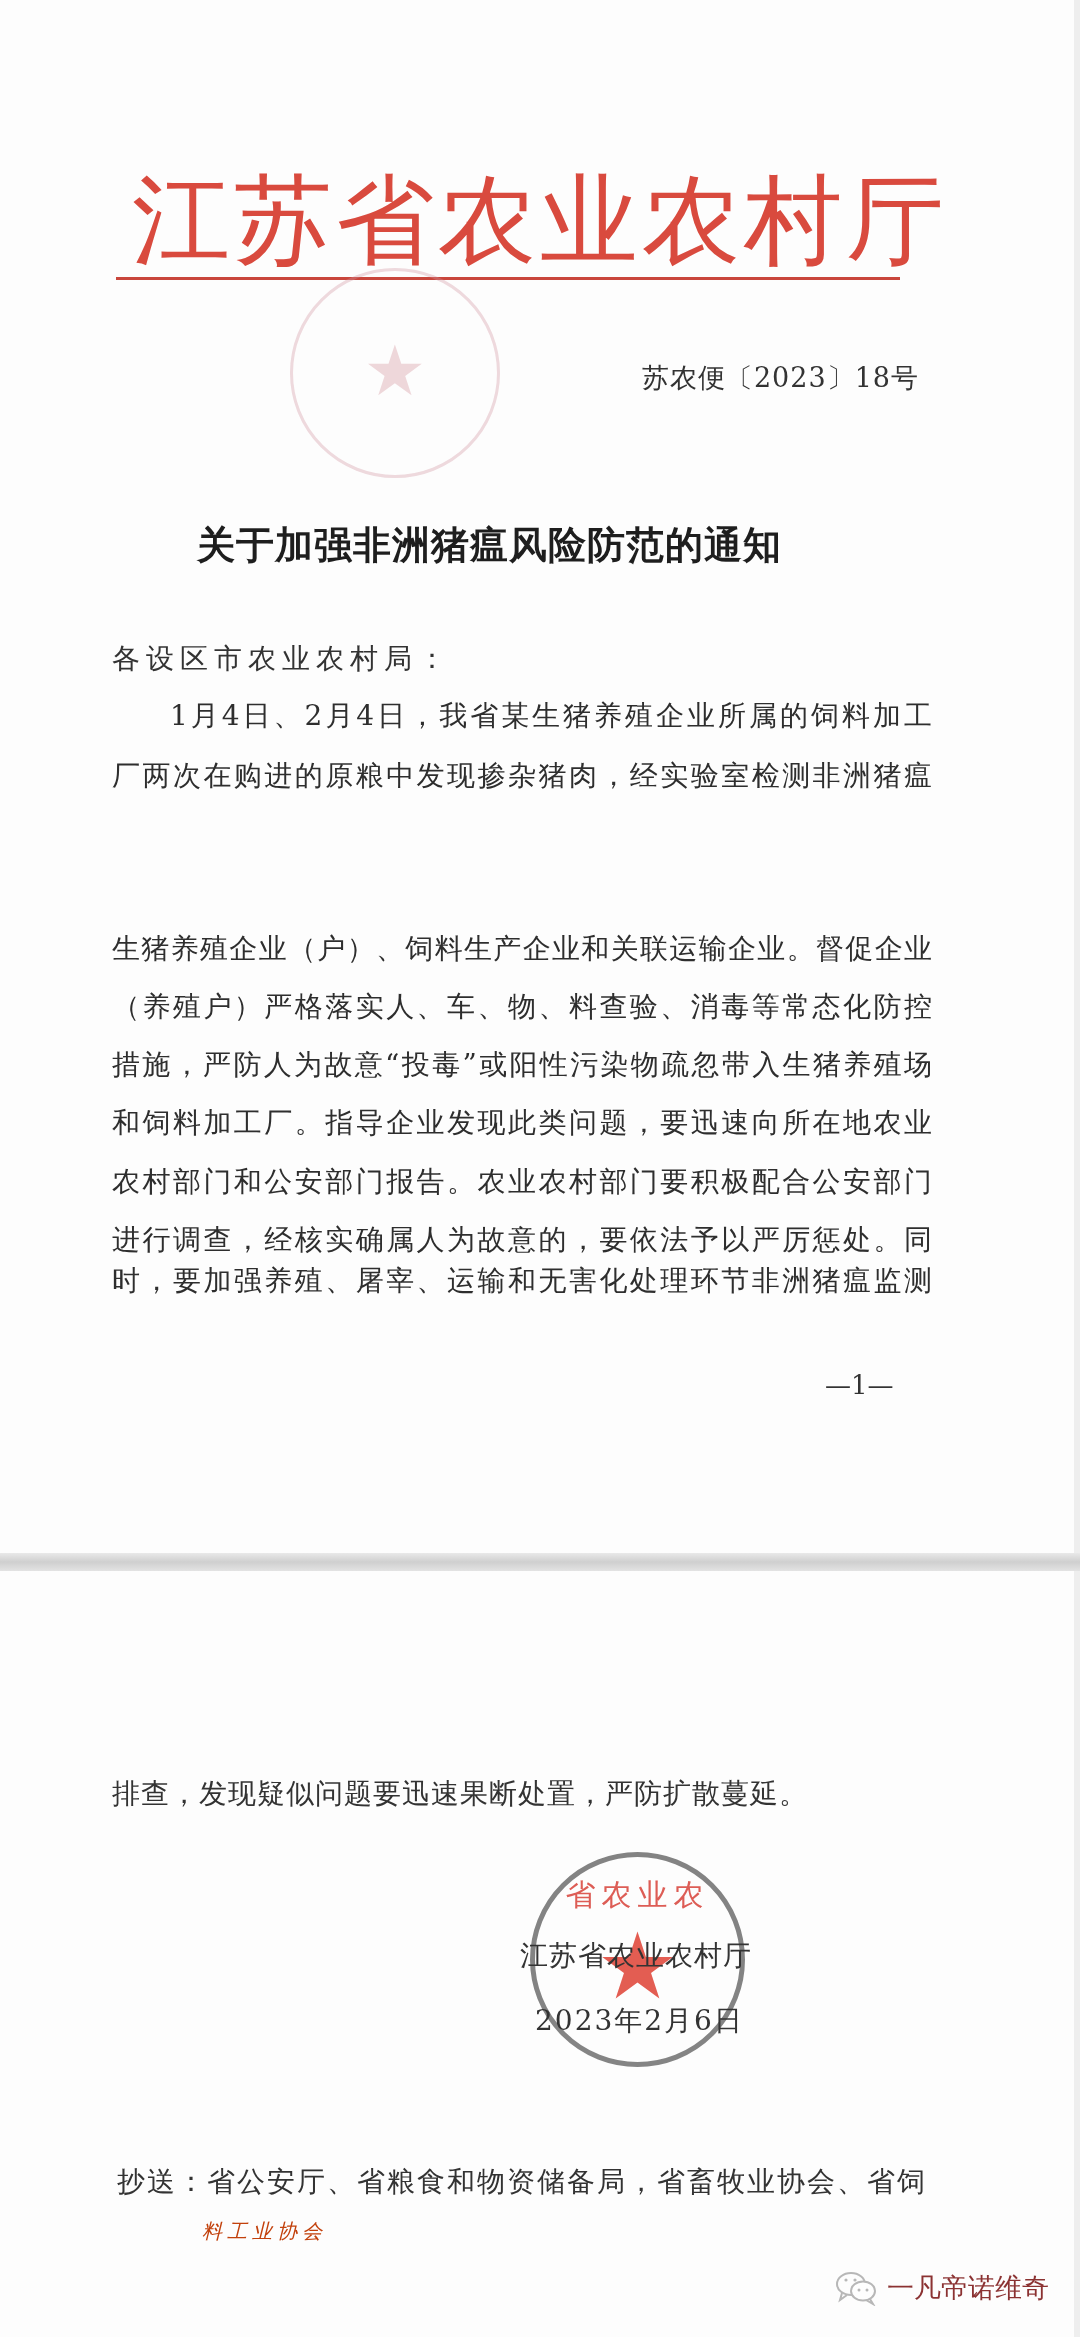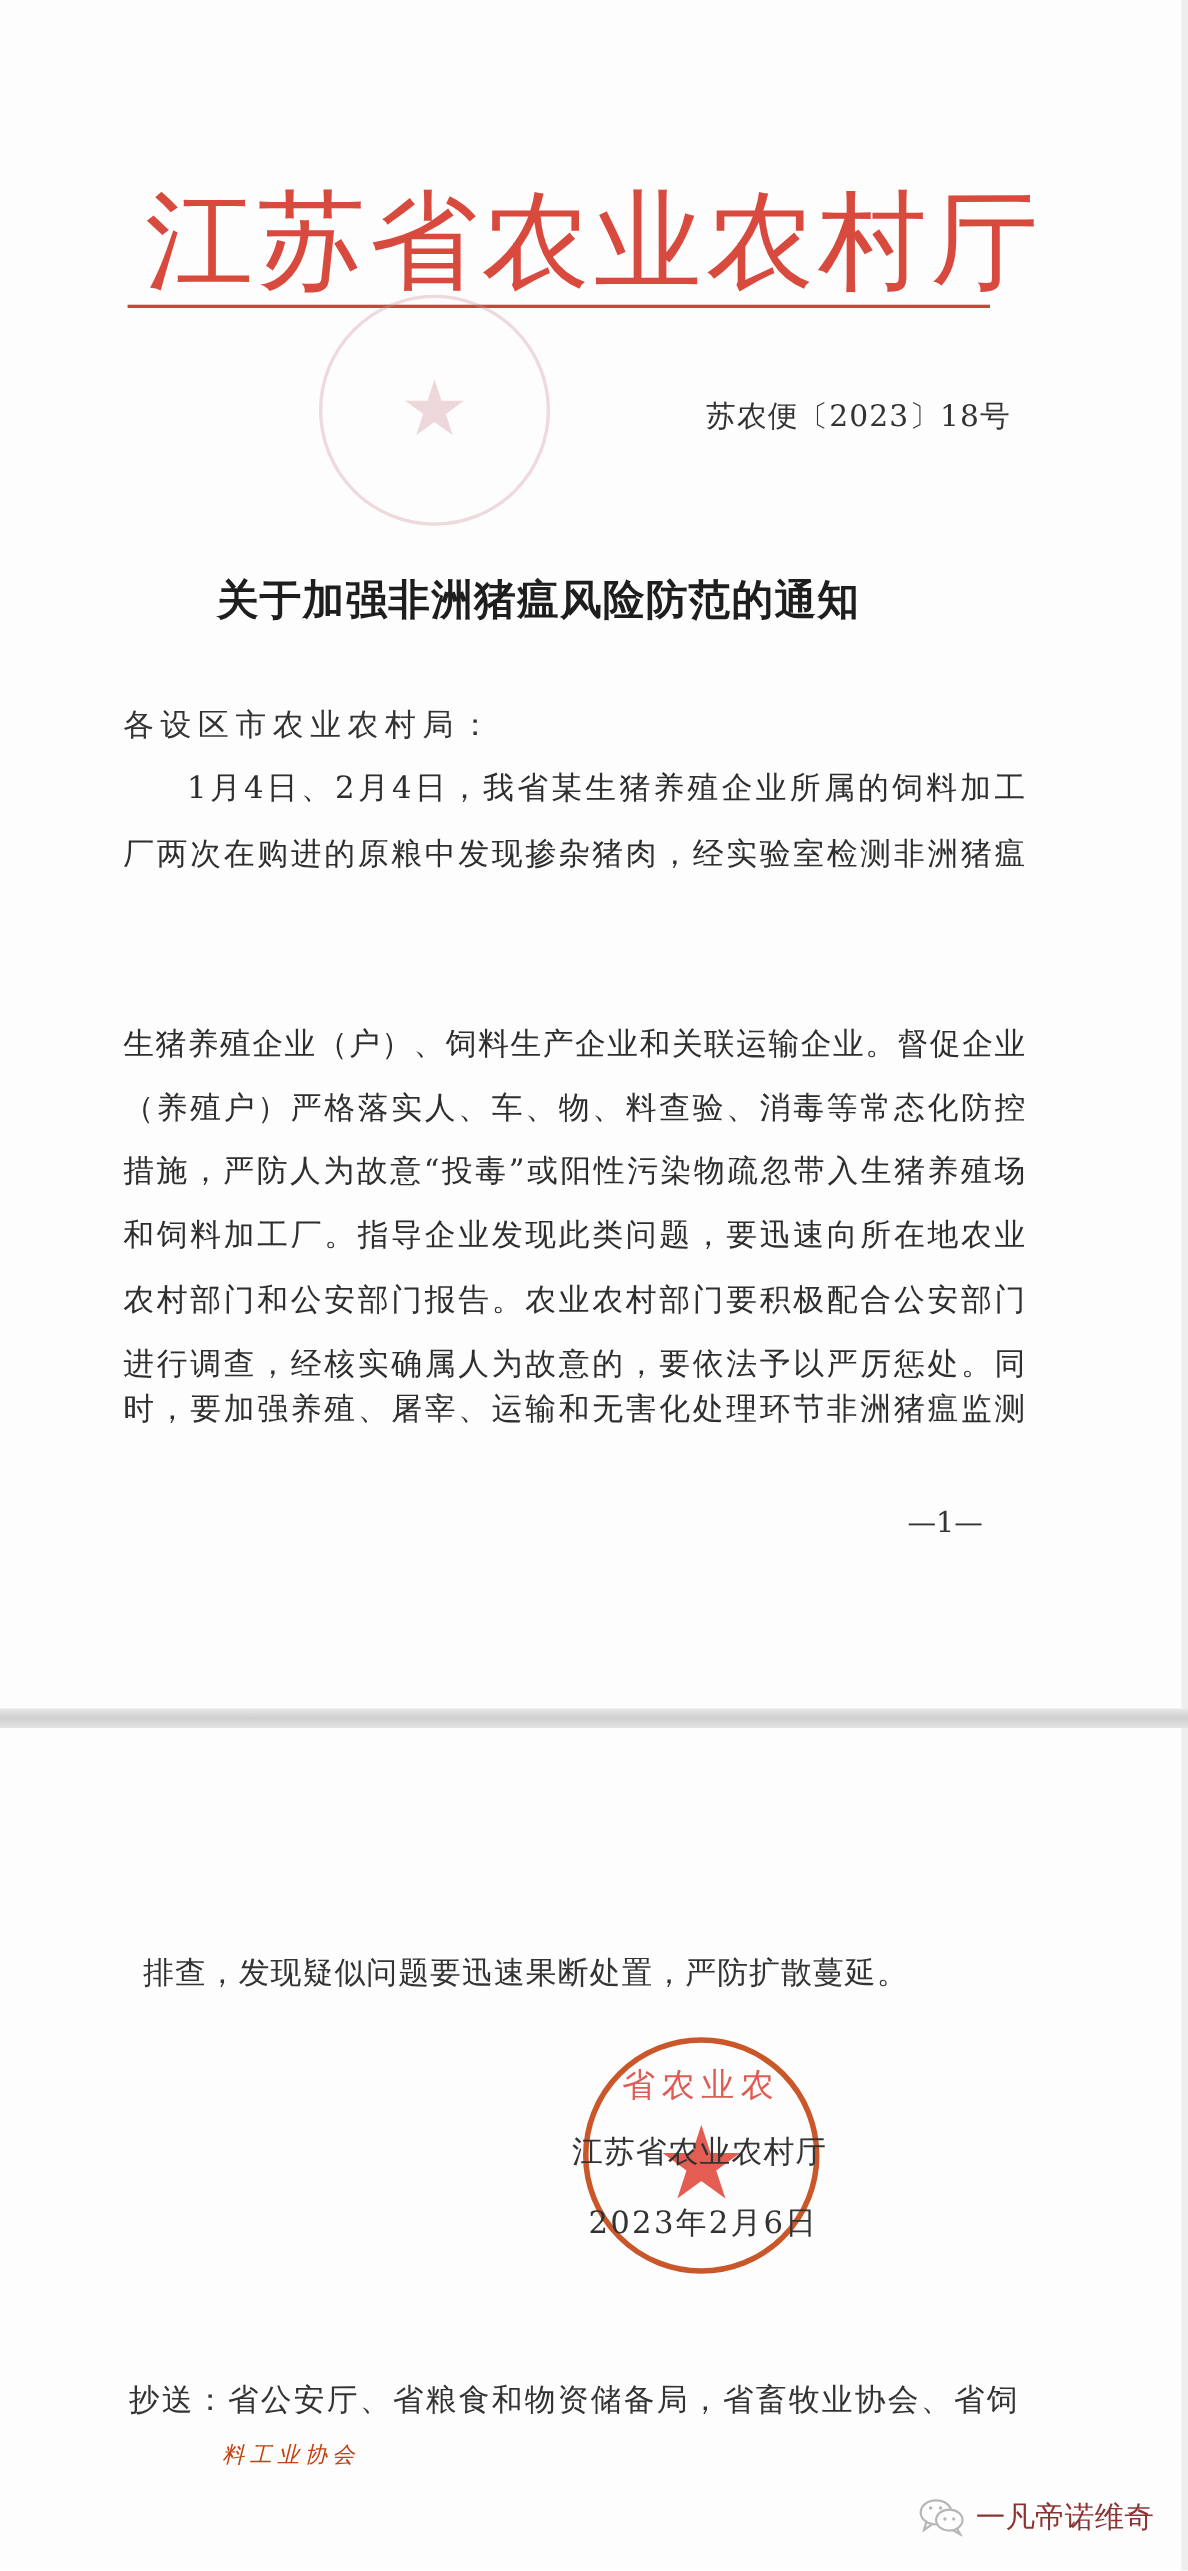--- a/index.html
+++ b/index.html
@@ -95,27 +95,26 @@
     .page-number {
       left: 825px; top: 1370px;
       font-size: 26px; color: #333;
     }
 
     .closing {
       left: 112px; top: 1775px;
       font-family: "DejaVu Sans", "Liberation Sans", sans-serif;
       font-size: 28px; color: #333;
       letter-spacing: 1px;
-      margin-left: 18px;
     }
     .stamp {
       position: absolute;
       left: 530px; top: 1852px;
       width: 215px; height: 215px;
-      border: 5px solid #c2410c;
+      border: 5px solid #737373;
       border-radius: 50%;
       box-sizing: border-box;
       opacity: 0.88;
     }
     .stamp .stamp-ring-text {
       position: absolute; left: 0; top: 18px; width: 100%;
       text-align: center;
       font-size: 30px; color: #d9483f;
       letter-spacing: 6px;
     }

